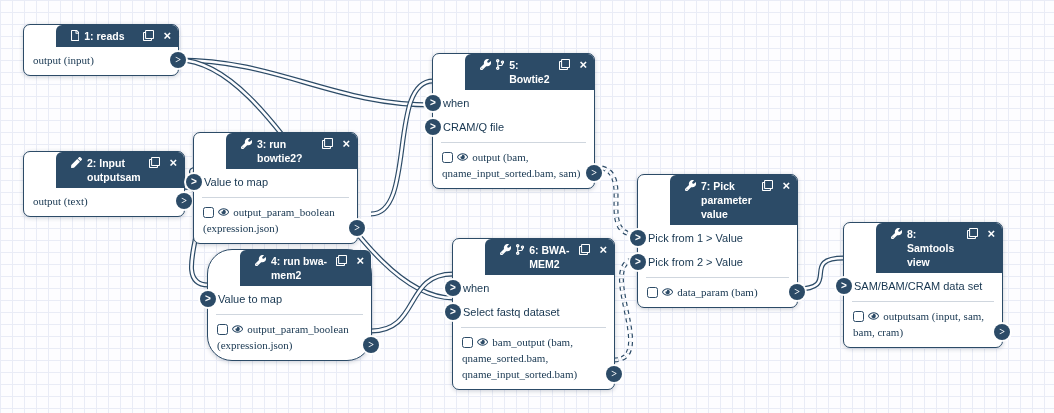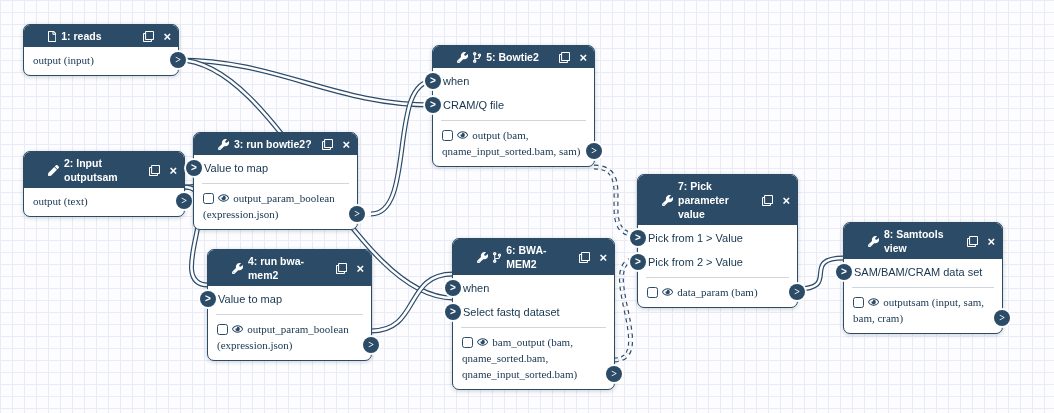--- a/index.html
+++ b/index.html
@@ -14,22 +14,22 @@
   }
   #edge-layer { position:absolute; left:0; top:0; z-index:1; }
   .node {
     position:absolute; z-index:2; background:#fff;
     border:1px solid #2c4b67; border-radius:7px;
     box-shadow:0 1px 4px rgba(16,37,62,.22);
     color:#16354f; font-size:11px;
   }
   .node-header {
     background:#2c4b67; color:#fff; border-radius:6px 6px 0 0;
-    padding:4px 7px 4px 24px; font-weight:bold; font-size:10.5px; line-height:14px;
-    display:flex; align-items:center;
+    padding:4px 7px 4px 15px; font-weight:bold; font-size:10.5px; line-height:14px;
+    display:flex; align-items:flex-start;margin-left:32px;
   }
   .hdr-icon { flex:0 0 auto; margin-right:5px; margin-top:1px; }
   .hdr-icon svg { fill:#fff; height:11px; width:auto; display:block; }
   .node-title { flex:1 1 auto; padding-right:4px; }
   .hdr-actions { flex:0 0 auto; display:flex; gap:9px; align-items:center; margin-top:1px; }
   .hdr-btn { background:none; border:none; padding:0; cursor:pointer; color:#fff; display:block; }
   .hdr-btn svg { fill:#fff; height:11px; width:auto; display:block; }
   .close-x { font-weight:bold; font-size:13px; line-height:11px; font-family:"Liberation Sans",sans-serif; }
   .node-body { padding:1px 0 3px; }
   .row { position:relative; line-height:16px; }
@@ -150,21 +150,21 @@
         </span>
       </div>
       <div class="node-body">
         <div class="row input-row"><span class="conn in-conn">&gt;</span><span>Value to map</span></div>
         <div class="sep"></div>
         <div class="row output-row"><span class="chk"></span><span class="eye"><svg viewBox="0 0 576 512">
               <path d="M288 144a110.9 110.9 0 0 0-31.2 5 55.4 55.4 0 0 1 7.2 27 56 56 0 0 1-56 56 55.4 55.4 0 0 1-27-7.2A111.7 111.7 0 1 0 288 144zm284.5 97.4C518.3 135.6 410.9 64 288 64S57.7 135.6 3.5 241.4a32.4 32.4 0 0 0 0 29.2C57.7 376.4 165.1 448 288 448s230.3-71.6 284.5-177.4a32.4 32.4 0 0 0 0-29.2zM288 400c-98.7 0-189.1-55-237.9-144C98.9 167 189.3 112 288 112s189.1 55 237.9 144C477.1 345 386.7 400 288 400z"></path>
             </svg></span><span>output_param_boolean (expression.json)</span><span class="conn out-conn">&gt;</span></div>
       </div>
     </div>
-    <div class="node" style="left: 207px; top: 249px; width: 163px;">
+    <div class="node" style="left: 207px; top: 249px; width: 163px; border-radius: 25px;">
       <div class="node-header">
         <span class="hdr-icon">
           <svg viewBox="0 0 512 512">
             <path d="M507.7 109.3c-2.2-9-13.5-12.1-20.1-5.5l-74.4 74.4-67.9-11.3-11.3-67.9 74.4-74.4c6.6-6.6 3.4-17.9-5.5-20.1-60.7-15-127.6 1.2-175.1 48.7-48.1 48.1-60 118.7-40.9 178.1L20.7 398.1c-27.6 27.6-27.6 72.4 0 100s72.4 27.6 100 0l166.3-166.3c59.4 19.1 130 7.2 178.1-40.9 47.6-47.6 63.8-114.6 48.6-175.6zM88 456c-13.3 0-24-10.7-24-24s10.7-24 24-24 24 10.7 24 24-10.7 24-24 24z"></path>
           </svg>
         </span>
         <span class="node-title">4: run bwa-mem2</span>
         <span class="hdr-actions">
           <button class="hdr-btn"><span><svg viewBox="0 0 512 512">
                 <path d="M464 0H144c-26.5 0-48 21.5-48 48v48H48c-26.5 0-48 21.5-48 48v320c0 26.5 21.5 48 48 48h320c26.5 0 48-21.5 48-48v-48h48c26.5 0 48-21.5 48-48V48c0-26.5-21.5-48-48-48zM362 464H54c-3.3 0-6-2.7-6-6V150c0-3.3 2.7-6 6-6h42v224c0 26.5 21.5 48 48 48h224v42c0 3.3-2.7 6-6 6zm96-96H150c-3.3 0-6-2.7-6-6V54c0-3.3 2.7-6 6-6h308c3.3 0 6 2.7 6 6v308c0 3.3-2.7 6-6 6z"></path>
@@ -173,21 +173,21 @@
         </span>
       </div>
       <div class="node-body">
         <div class="row input-row"><span class="conn in-conn">&gt;</span><span>Value to map</span></div>
         <div class="sep"></div>
         <div class="row output-row"><span class="chk"></span><span class="eye"><svg viewBox="0 0 576 512">
               <path d="M288 144a110.9 110.9 0 0 0-31.2 5 55.4 55.4 0 0 1 7.2 27 56 56 0 0 1-56 56 55.4 55.4 0 0 1-27-7.2A111.7 111.7 0 1 0 288 144zm284.5 97.4C518.3 135.6 410.9 64 288 64S57.7 135.6 3.5 241.4a32.4 32.4 0 0 0 0 29.2C57.7 376.4 165.1 448 288 448s230.3-71.6 284.5-177.4a32.4 32.4 0 0 0 0-29.2zM288 400c-98.7 0-189.1-55-237.9-144C98.9 167 189.3 112 288 112s189.1 55 237.9 144C477.1 345 386.7 400 288 400z"></path>
             </svg></span><span>output_param_boolean (expression.json)</span><span class="conn out-conn">&gt;</span></div>
       </div>
     </div>
-    <div class="node" style="left: 432px; top: 45px; width: 161px;">
+    <div class="node" style="left: 432px; top: 53px; width: 161px;">
       <div class="node-header">
         <span class="hdr-icon">
           <svg viewBox="0 0 512 512">
             <path d="M507.7 109.3c-2.2-9-13.5-12.1-20.1-5.5l-74.4 74.4-67.9-11.3-11.3-67.9 74.4-74.4c6.6-6.6 3.4-17.9-5.5-20.1-60.7-15-127.6 1.2-175.1 48.7-48.1 48.1-60 118.7-40.9 178.1L20.7 398.1c-27.6 27.6-27.6 72.4 0 100s72.4 27.6 100 0l166.3-166.3c59.4 19.1 130 7.2 178.1-40.9 47.6-47.6 63.8-114.6 48.6-175.6zM88 456c-13.3 0-24-10.7-24-24s10.7-24 24-24 24 10.7 24 24-10.7 24-24 24z"></path>
           </svg>
         </span>
         <span class="hdr-icon">
           <svg viewBox="0 0 384 512">
             <path d="M384 144c0-44.2-35.8-80-80-80s-80 35.8-80 80c0 36.4 24.3 67.1 57.5 76.8-.6 16.1-4.2 28.5-11 36.9-15.4 19.2-49.3 22.4-85.2 25.7-28.2 2.6-57.4 5.4-81.3 16.9v-144c32.5-10.2 56-40.5 56-76.3 0-44.2-35.8-80-80-80S0 35.8 0 80c0 35.8 23.5 66.1 56 76.3v199.3C23.5 365.9 0 396.2 0 432c0 44.2 35.8 80 80 80s80-35.8 80-80c0-34-21.2-63.1-51.2-74.6 3.1-5.2 7.8-9.8 14.9-13.4 16.2-8.2 40.4-10.4 66.1-12.8 42.2-3.9 90-8.4 118.2-43.4 14-17.4 21.1-39.8 21.6-67.9 31.6-10.8 54.4-40.7 54.4-75.9zM80 64c8.8 0 16 7.2 16 16s-7.2 16-16 16-16-7.2-16-16 7.2-16 16-16zm0 384c-8.8 0-16-7.2-16-16s7.2-16 16-16 16 7.2 16 16-7.2 16-16 16zm224-320c8.8 0 16 7.2 16 16s-7.2 16-16 16-16-7.2-16-16 7.2-16 16-16z"></path>
           </svg>

